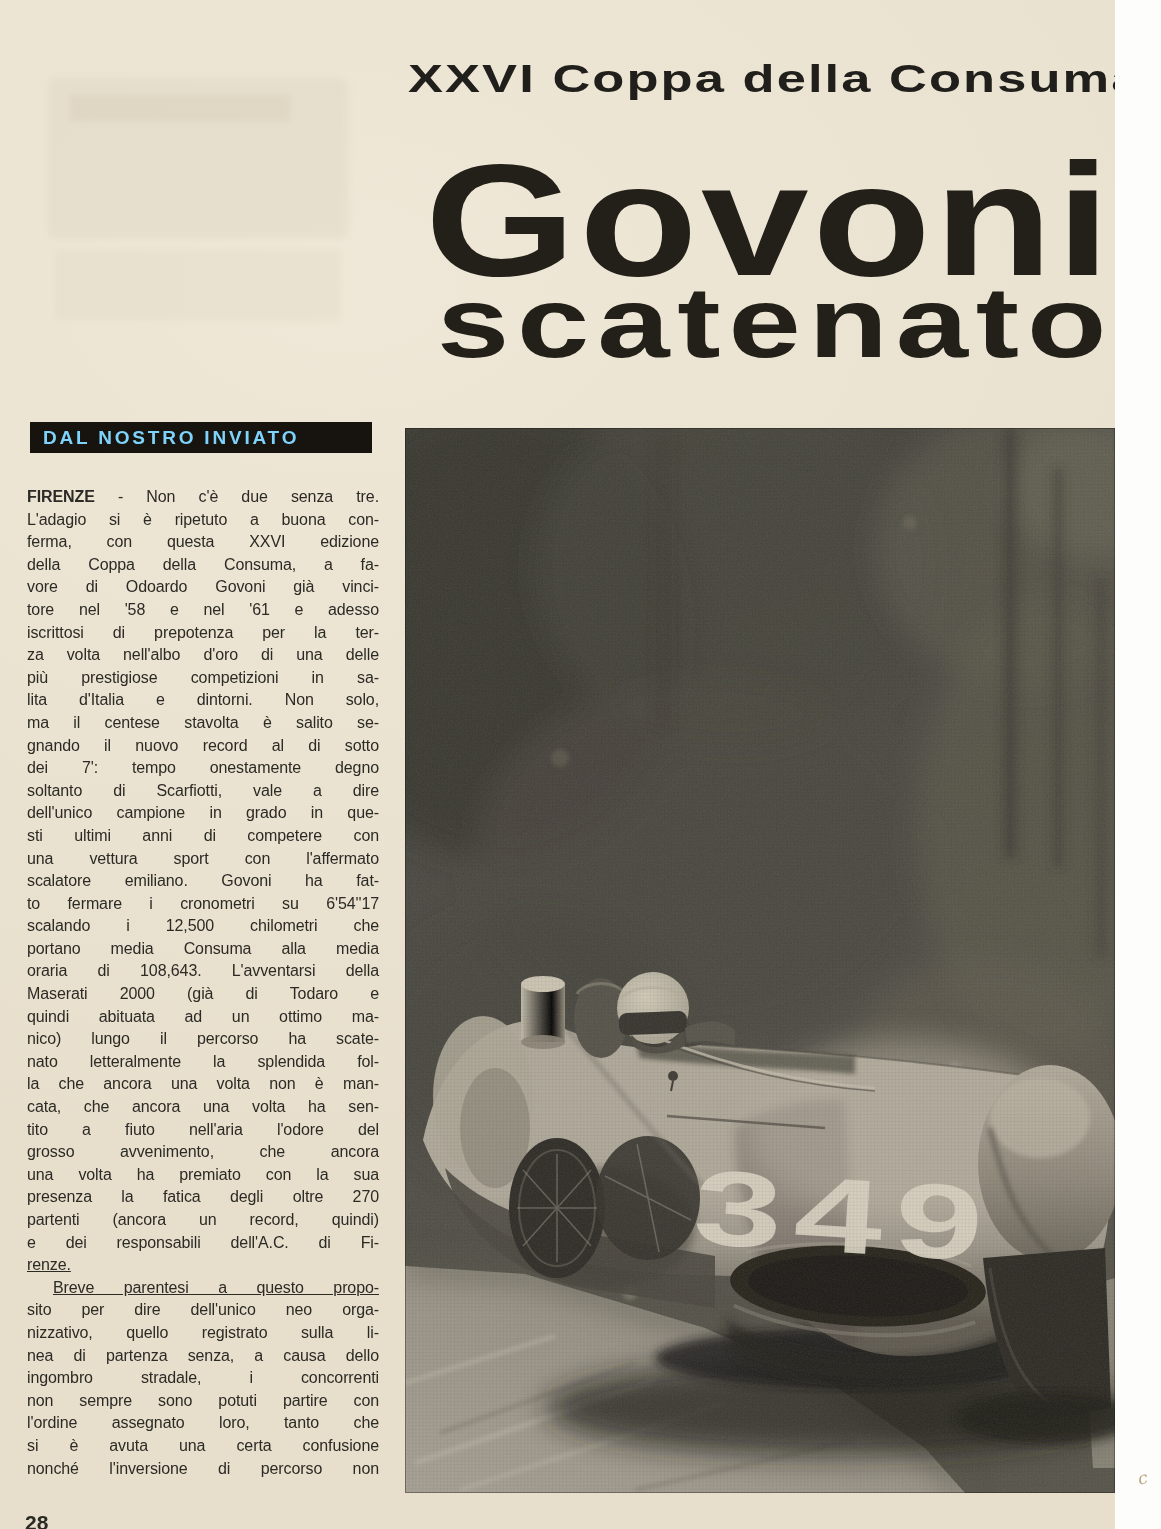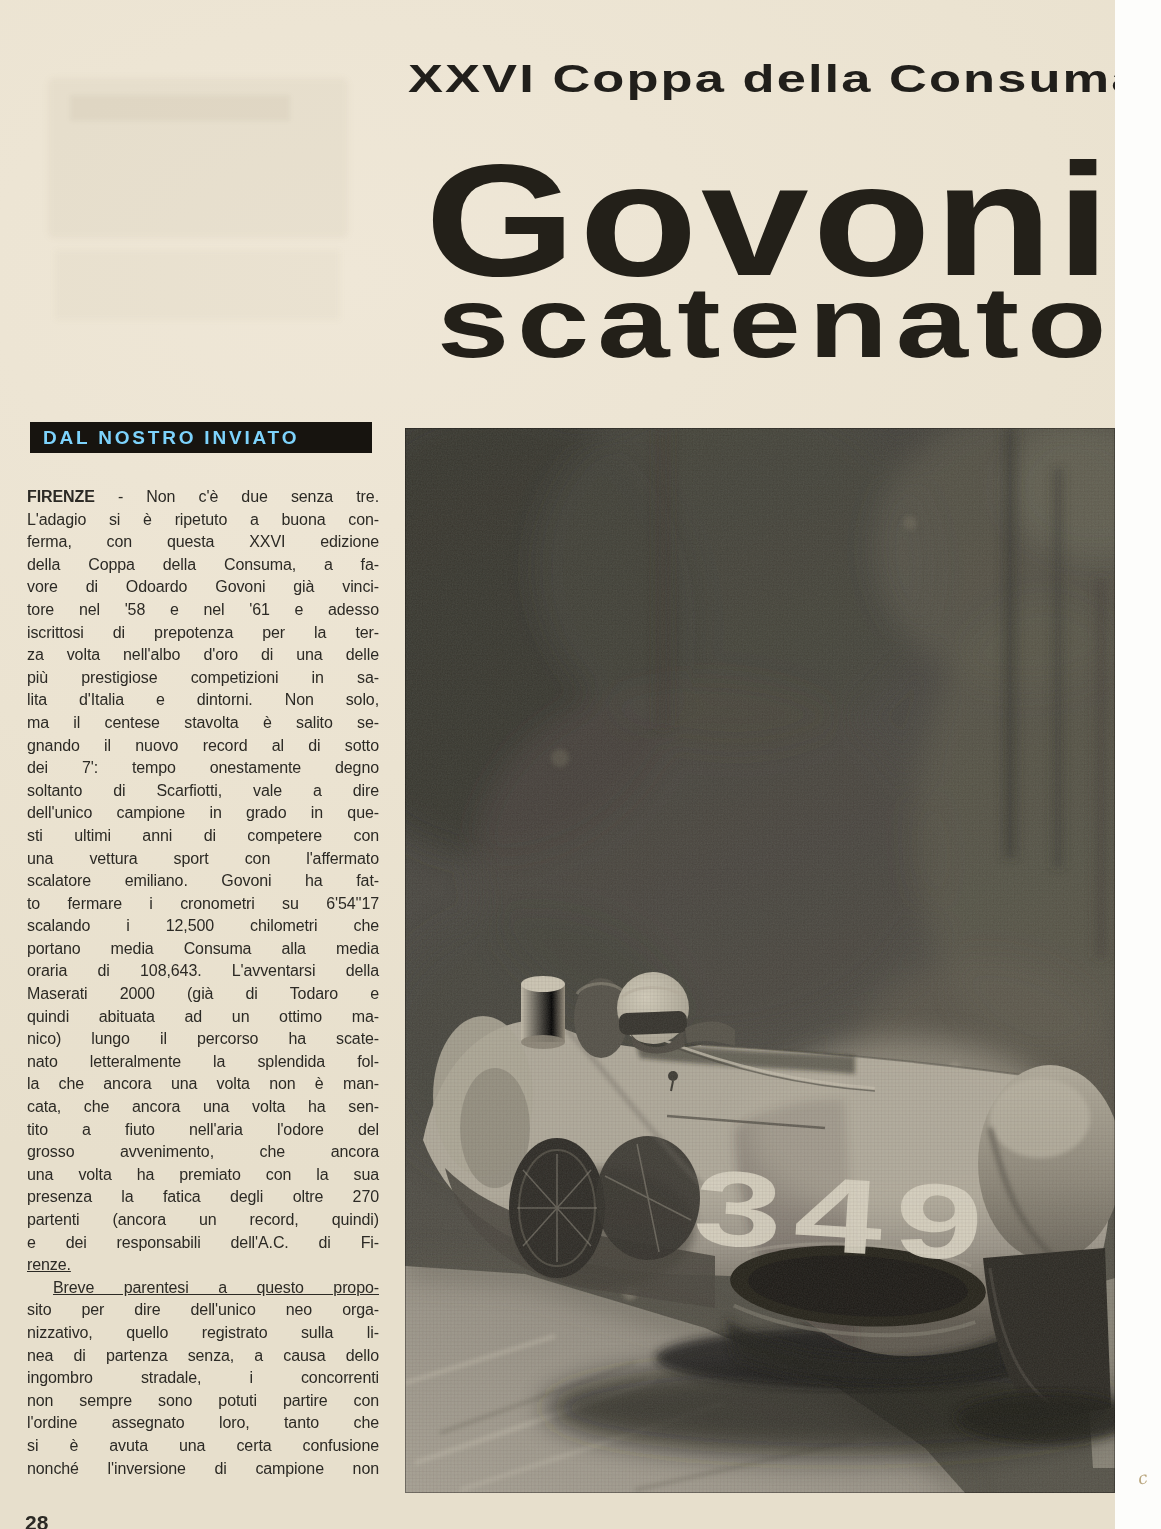--- a/index.html
+++ b/index.html
@@ -104,21 +104,21 @@
       <div class="tline">e dei responsabili dell'A.C. di Fi-</div>
       <div class="tline nojust">renze.</div>
       <div class="tline indent">Breve parentesi a questo propo-</div>
       <div class="tline">sito per dire dell'unico neo orga-</div>
       <div class="tline">nizzativo, quello registrato sulla li-</div>
       <div class="tline">nea di partenza senza, a causa dello</div>
       <div class="tline">ingombro stradale, i concorrenti</div>
       <div class="tline">non sempre sono potuti partire con</div>
       <div class="tline">l'ordine assegnato loro, tanto che</div>
       <div class="tline">si è avuta una certa confusione</div>
-      <div class="tline">nonché l'inversione di campione non</div>
+      <div class="tline">nonché l'inversione di percorso non</div>
     </div>
 
   <div class="abs pagenum">28</div>
 
   <svg class="abs photo" width="710" height="1065" viewBox="0 0 710 1065" role="img">
     <defs>
       <linearGradient id="gBG" x1="0" y1="0" x2="0.25" y2="1">
         <stop offset="0" stop-color="#403f39"></stop>
         <stop offset="0.5" stop-color="#4b4943"></stop>
         <stop offset="1" stop-color="#555349"></stop>

